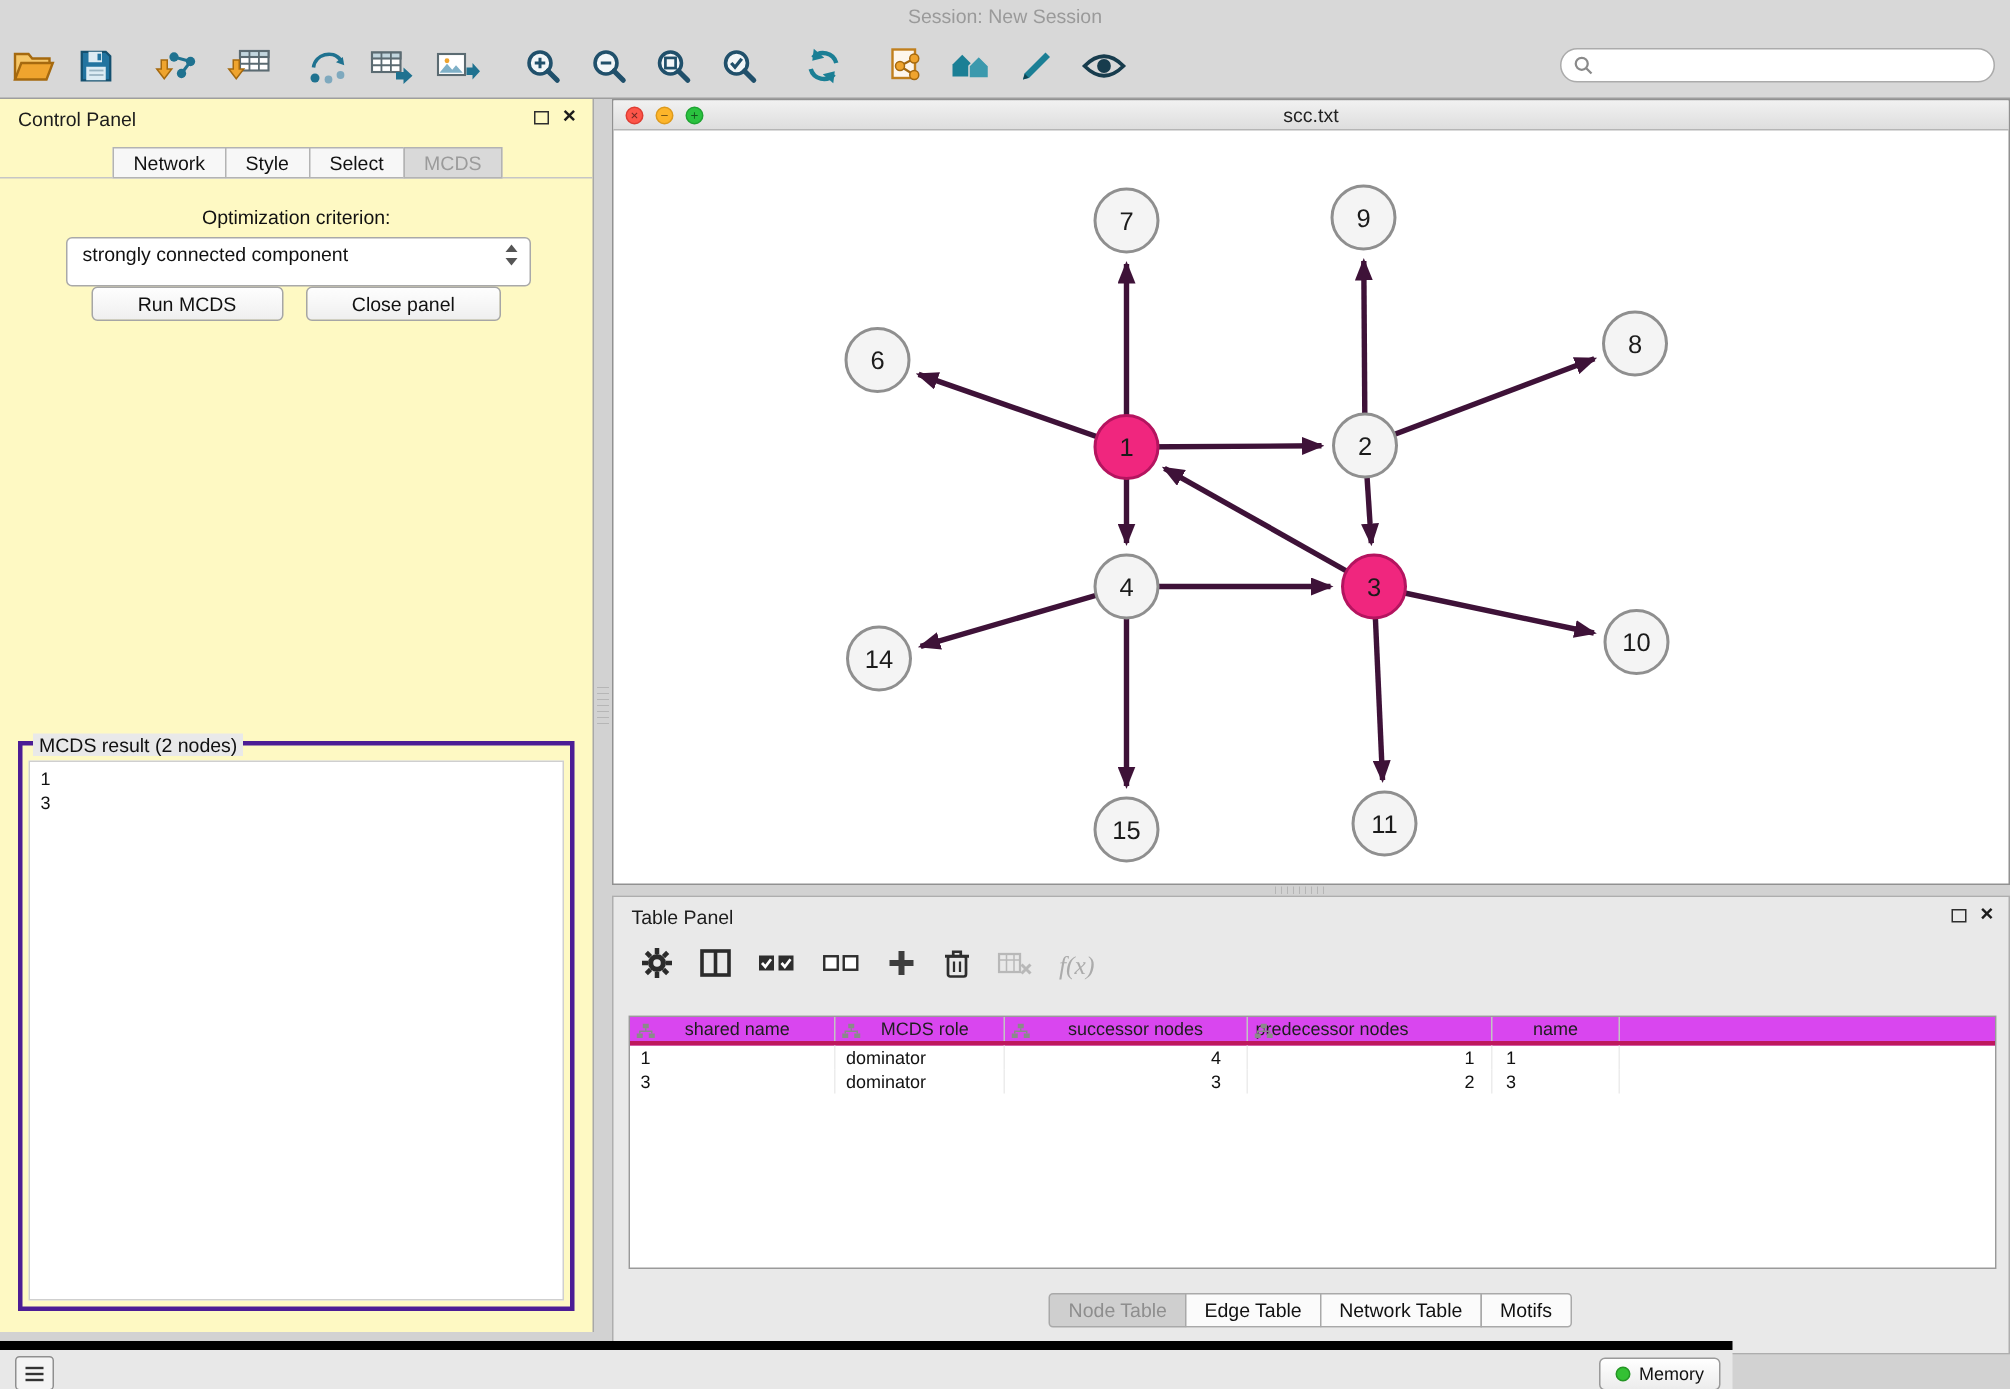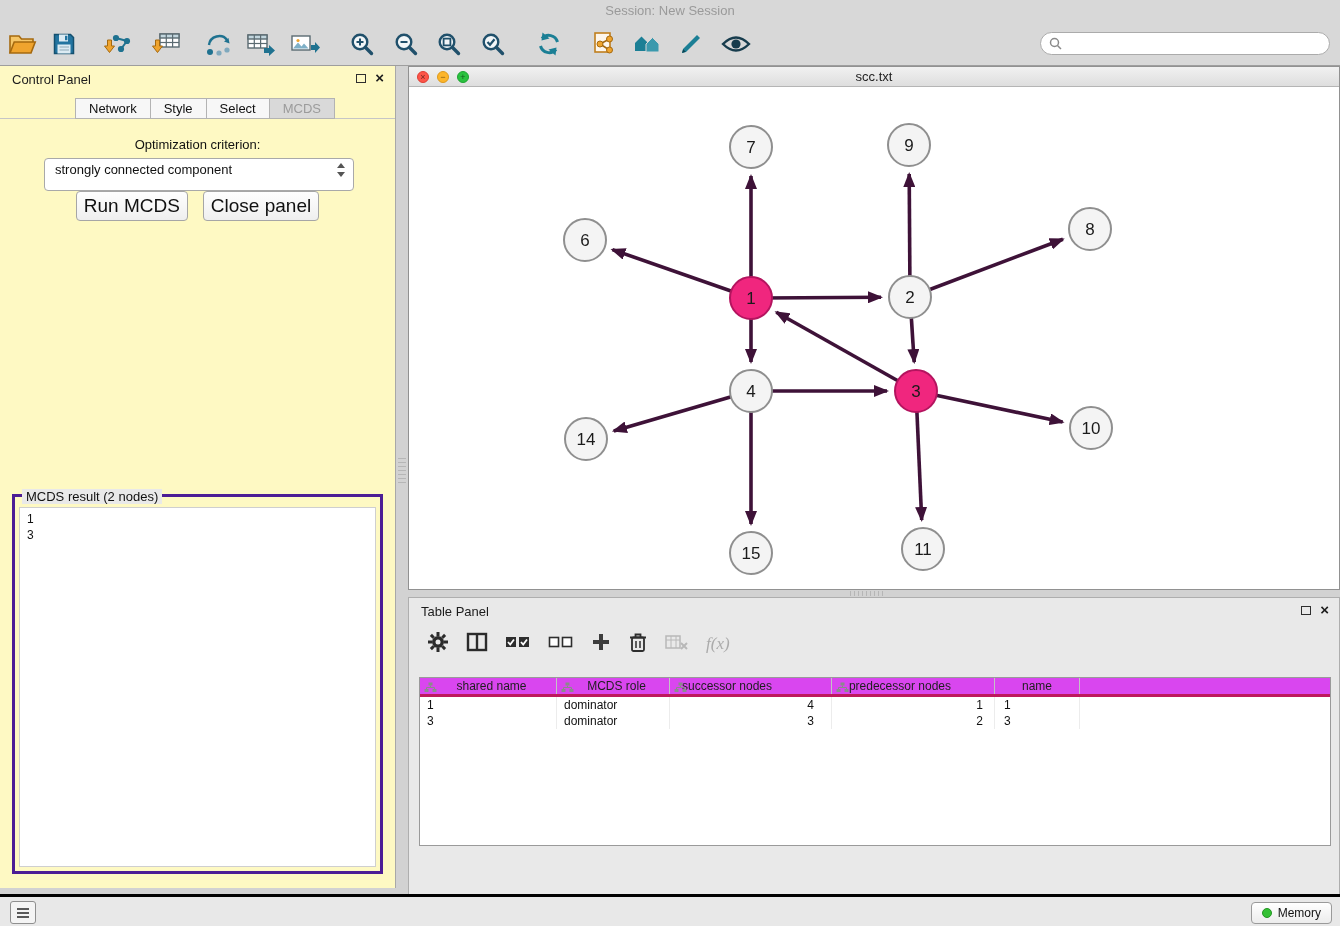--- a/index.html
+++ b/index.html
@@ -30,21 +30,21 @@
   #cp-tabs{position:absolute;left:76px;top:32px;display:flex}
   .cp-tab{font-size:13px;padding:2px 13px;background:#f7f7f7;border:1px solid #b3b3b3;margin-left:-1px;color:#111}
   .cp-tab.active{background:#d9d9d9;color:#9b9b9b}
   #opt-label{position:absolute;left:0;right:0;top:71px;text-align:center;font-size:13px}
   #criterion{position:absolute;left:44px;top:92px;width:310px;height:33px;background:#fff;border:1px solid #a9a9a9;
     border-radius:4px;font-size:13px;line-height:21px;padding-left:10px}
   .stepper{position:absolute;right:7px;top:4px;width:9px;height:14px}
   .stepper:before{content:"";position:absolute;top:0;left:0;border-left:4.5px solid transparent;border-right:4.5px solid transparent;border-bottom:5px solid #555}
   .stepper:after{content:"";position:absolute;bottom:0;left:0;border-left:4.5px solid transparent;border-right:4.5px solid transparent;border-top:5px solid #555}
   #cp-buttons{position:absolute;left:0;right:0;top:125px;display:flex;justify-content:center;gap:15px}
-  .cp-btn{font-size:19px;padding:3px 7px;background:linear-gradient(#fefefe,#efefef);border:1px solid #a6a6a6;border-radius:4px;color:#111;cursor:default}
+  .cp-btn{font-size:13px;padding:3px 30px;background:linear-gradient(#fefefe,#efefef);border:1px solid #a6a6a6;border-radius:4px;color:#111;cursor:default}
   #result-group{position:absolute;left:12px;right:12px;top:428px;bottom:14px;border:3px solid #4c1d95}
   #result-legend{position:absolute;top:-8px;left:7px;background:#e9e9e9;padding:0 4px;font-size:13px}
   #result-list{position:absolute;left:4px;right:4px;top:10px;bottom:4px;background:#fff;border:1px solid #cfcfcf;
     padding:3px 7px;font-size:12px;line-height:16px;color:#111}
   #v-splitter{position:absolute;left:398px;top:458px;width:8px;height:28px;
     background:repeating-linear-gradient(to bottom,#b6b6b6 0 1px,transparent 1px 4px)}
 
   
   #network-window{position:absolute;left:408px;top:66px;width:932px;height:524px;background:#fff;border:1px solid #919191}
   #net-titlebar{position:relative;height:20px;background:linear-gradient(#f1f1f1,#dedede);border-bottom:1px solid #b5b5b5;
@@ -77,21 +77,21 @@
   .c3{width:163px;justify-content:flex-end;padding-right:11px}
   .c4{width:85px;padding-left:9px}
   .cf{flex:1;border-right:none}
   #tp-tabs{position:absolute;left:0;right:0;top:264px;display:flex;justify-content:center}
   .tp-tab{font-size:13px;padding:3px 12px;background:#fbfbfb;border:1px solid #a9a9a9;margin-left:-1px;color:#111;cursor:default}
   .tp-tab:first-child{border-radius:3px 0 0 3px}
   .tp-tab:last-child{border-radius:0 3px 3px 0}
   .tp-tab.active{background:#cfcfcf;color:#8e8e8e}
 
   
-  #statusbar{position:absolute;left:0;top:894px;width:1340px;height:32px;background:#e8e8e8;border-top:3px solid #000000}
+  #statusbar{position:absolute;left:0;top:894px;width:1155px;height:32px;background:#e8e8e8;border-top:6px solid #000000}
   #status-list-btn{position:absolute;left:10px;top:4px;width:26px;height:23px;border:1px solid #8f8f8f;border-radius:3px;
     background:#f4f4f4;display:flex;align-items:center;justify-content:center}
   #memory-btn{position:absolute;right:8px;top:5px;height:22px;border:1px solid #9a9a9a;border-radius:4px;
     background:linear-gradient(#fff,#ececec);display:flex;align-items:center;gap:6px;padding:0 10px;font-size:12px}
   #memory-dot{width:10px;height:10px;border-radius:50%;background:#34c134;border:1px solid #259625}
 </style>
 </head>
 <body>
 
 <div id="titlebar">
@@ -420,30 +420,30 @@
             </svg></span>
           <span>MCDS role</span>
         </div>
       <div class="th c2">
           <span class="colicon"><svg width="13" height="11" viewBox="0 0 13 11">
               <rect x="4.5" y="0.5" width="4" height="3" fill="#8a8a8a"></rect>
               <rect x="0.5" y="7" width="4" height="3" fill="#8a8a8a"></rect>
               <rect x="8.5" y="7" width="4" height="3" fill="#8a8a8a"></rect>
               <path d="M6.5 3.5 V5.5 M2.5 7 V5.5 H10.5 V7" stroke="#8a8a8a" fill="none"></path>
             </svg></span>
-          <span style="margin-right:42px">successor nodes</span>
+          <span style="margin-right:12px">successor nodes</span>
         </div>
       <div class="th c3">
           <span class="colicon"><svg width="13" height="11" viewBox="0 0 13 11">
               <rect x="4.5" y="0.5" width="4" height="3" fill="#8a8a8a"></rect>
               <rect x="0.5" y="7" width="4" height="3" fill="#8a8a8a"></rect>
               <rect x="8.5" y="7" width="4" height="3" fill="#8a8a8a"></rect>
               <path d="M6.5 3.5 V5.5 M2.5 7 V5.5 H10.5 V7" stroke="#8a8a8a" fill="none"></path>
             </svg></span>
-          <span style="margin-right:32px">predecessor nodes</span>
+          <span style="margin-right:44px">predecessor nodes</span>
         </div>
       <div class="th c4">
           <span style="margin-left:-9px">name</span>
         </div>
       <div class="th cf"></div>
     </div>
     <div class="tr">
       <div class="td c0">1</div>
       <div class="td c1">dominator</div>
       <div class="td c2">4</div>
@@ -454,20 +454,26 @@
     <div class="tr">
       <div class="td c0">3</div>
       <div class="td c1">dominator</div>
       <div class="td c2">3</div>
       <div class="td c3">2</div>
       <div class="td c4">3</div>
       <div class="td cf"></div>
     </div>
   </div>
 
+  <div id="tp-tabs">
+    <div class="tp-tab active">Node Table</div>
+    <div class="tp-tab">Edge Table</div>
+    <div class="tp-tab">Network Table</div>
+    <div class="tp-tab">Motifs</div>
+  </div>
 </div>
 
 <div id="statusbar">
   <div id="status-list-btn">
     <svg width="14" height="12" viewBox="0 0 14 12">
         <line x1="1" y1="2" x2="13" y2="2" stroke="#333" stroke-width="1.6"></line>
         <line x1="1" y1="6" x2="13" y2="6" stroke="#333" stroke-width="1.6"></line>
         <line x1="1" y1="10" x2="13" y2="10" stroke="#333" stroke-width="1.6"></line>
       </svg>
   </div>

